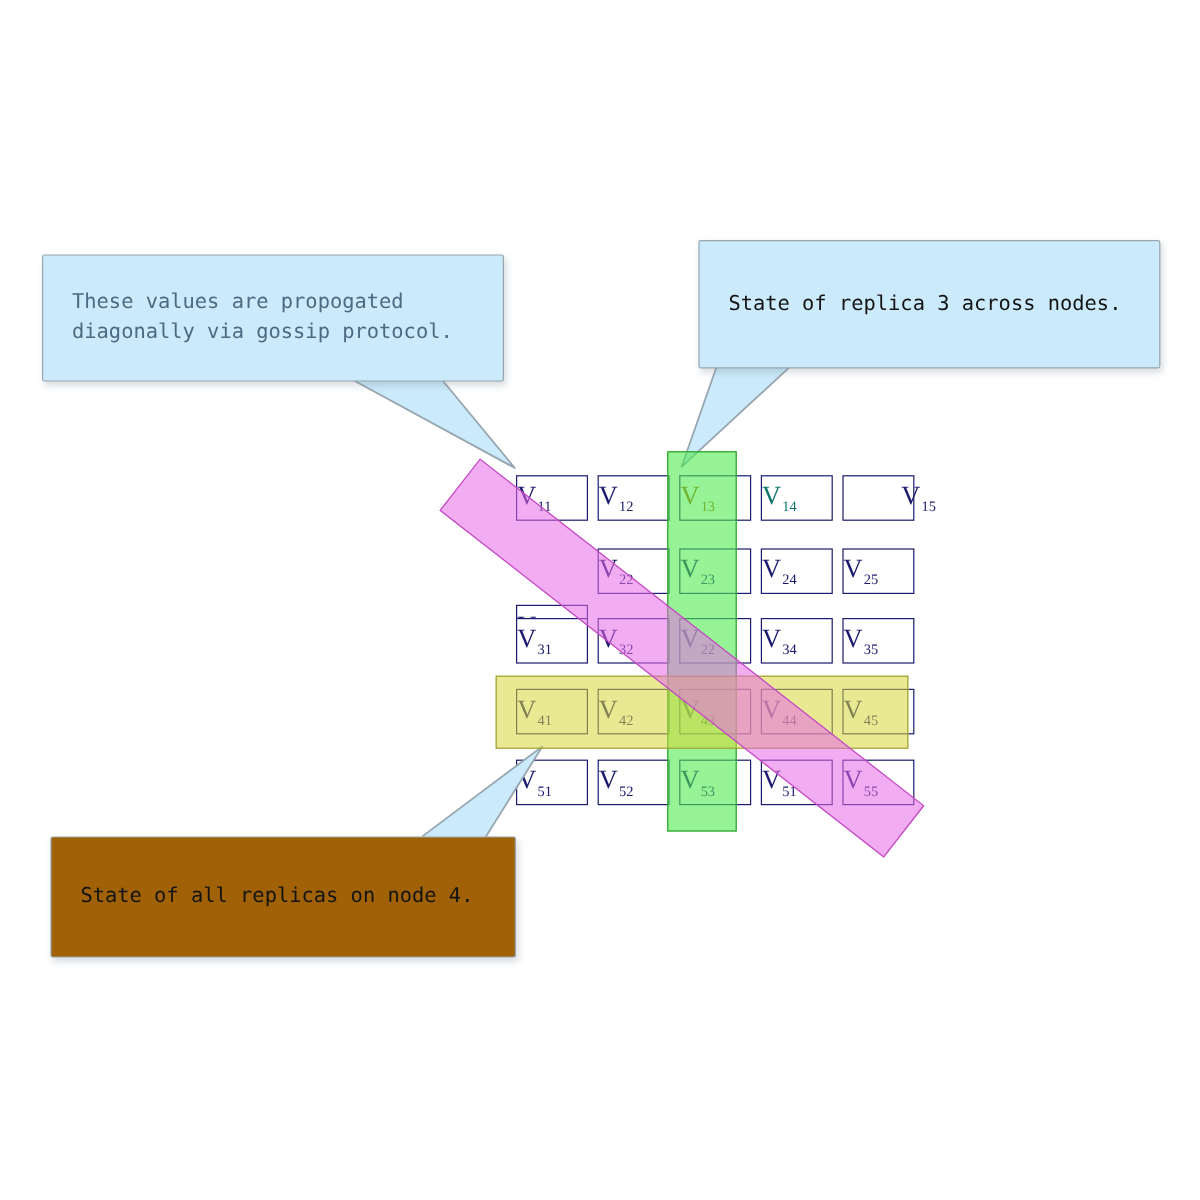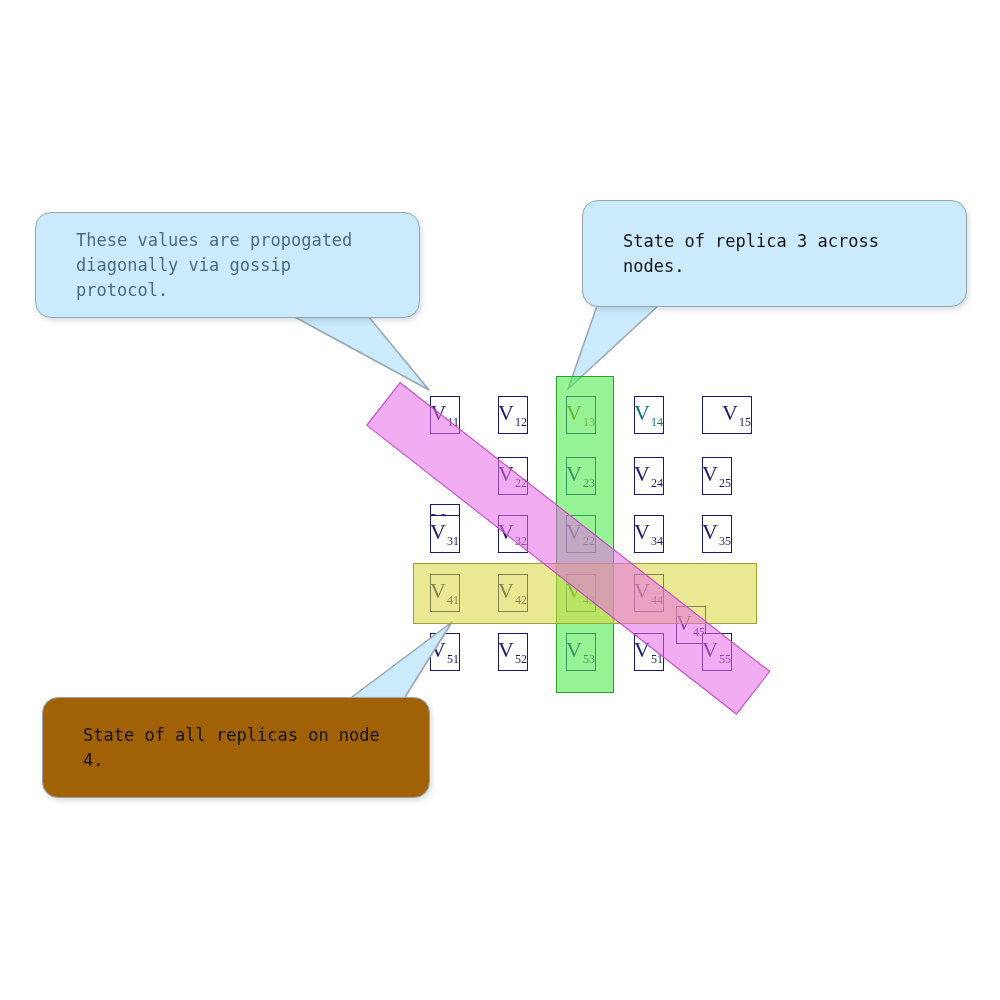--- a/index.html
+++ b/index.html
@@ -4,42 +4,42 @@
 <style>
   html,body{margin:0;padding:0;background:#ffffff;}
   #canvas{
     position:relative;width:1000px;height:1000px;background:#ffffff;overflow:hidden;
     font-family:"DejaVu Sans Mono", monospace;
   }
 
   
   .callout{
     position:absolute;box-sizing:border-box;
-    border:1.6px solid #97a6ae;border-radius:16px;
+    border:1.6px solid #97a6ae;border-radius:2px;
     display:flex;align-items:center;
-    padding:0 40px;z-index:30;
+    padding:0 24px;z-index:30;
     box-shadow:2px 3px 5px rgba(110,130,145,0.25);
   }
   .callout .txt{
     font-family:"DejaVu Sans Mono", monospace;
     font-size:17px;line-height:25px;white-space:pre-wrap;
   }
   [data-name="callout-gossip"]  { left:35px;  top:212px; width:385px; height:106px; }
   [data-name="callout-replica3"]{ left:582px; top:200px; width:385px; height:107px; }
   [data-name="callout-node4"]   { left:42px;  top:697px; width:388px; height:101px; }
 
   
   #pointers{position:absolute;left:0;top:0;width:1000px;height:1000px;z-index:15;pointer-events:none;}
   .pointer-path{stroke-width:1.5;stroke-linejoin:round;}
 
   
   .cell{
-    position:absolute;width:30px;height:38px;box-sizing:border-box;
+    position:absolute;width:60px;height:38px;box-sizing:border-box;
     background:#ffffff;border:1.3px solid #1a1a6e;
-    display:flex;align-items:center;justify-content:flex-end;
+    display:flex;align-items:center;justify-content:flex-start;
     z-index:10;
     font-family:"Liberation Serif","DejaVu Serif",serif;
     font-size:22px;
   }
   .cell .glyph{line-height:1;}
   .cell sub{font-size:12px;line-height:1;margin-left:1px;}
 
   
   .band{position:absolute;box-sizing:border-box;border:1.5px solid;}
   [data-name="band-column"]  { left:556px; top:376px; width:58px;  height:317px; z-index:20; }
@@ -109,21 +109,21 @@
       </div>
       <div class="cell" data-name="grid-cell-4-2" style="left: 498px; top: 574px; color: rgb(26, 26, 110); border-color: rgb(26, 26, 110);">
         <span class="glyph" data-name="cell-label">V<sub>42</sub></span>
       </div>
       <div class="cell" data-name="grid-cell-4-3" style="left: 566px; top: 574px; color: rgb(26, 26, 110); border-color: rgb(26, 26, 110);">
         <span class="glyph" data-name="cell-label">V<sub>43</sub></span>
       </div>
       <div class="cell" data-name="grid-cell-4-4" style="left: 634px; top: 574px; color: rgb(26, 26, 110); border-color: rgb(26, 26, 110);">
         <span class="glyph" data-name="cell-label">V<sub>44</sub></span>
       </div>
-      <div class="cell" data-name="grid-cell-4-5" style="left: 676px; top: 574px; color: rgb(26, 26, 110); border-color: rgb(26, 26, 110); margin-top: 32px;">
+      <div class="cell" data-name="grid-cell-4-5" style="left: 702px; top: 574px; color: rgb(26, 26, 110); border-color: rgb(26, 26, 110);">
         <span class="glyph" data-name="cell-label">V<sub>45</sub></span>
       </div>
       <div class="cell" data-name="grid-cell-5-1" style="left: 430px; top: 633px; color: rgb(26, 26, 110); border-color: rgb(26, 26, 110);">
         <span class="glyph" data-name="cell-label">V<sub>51</sub></span>
       </div>
       <div class="cell" data-name="grid-cell-5-2" style="left: 498px; top: 633px; color: rgb(26, 26, 110); border-color: rgb(26, 26, 110);">
         <span class="glyph" data-name="cell-label">V<sub>52</sub></span>
       </div>
       <div class="cell" data-name="grid-cell-5-3" style="left: 566px; top: 633px; color: rgb(26, 26, 110); border-color: rgb(26, 26, 110);">
         <span class="glyph" data-name="cell-label">V<sub>53</sub></span>

